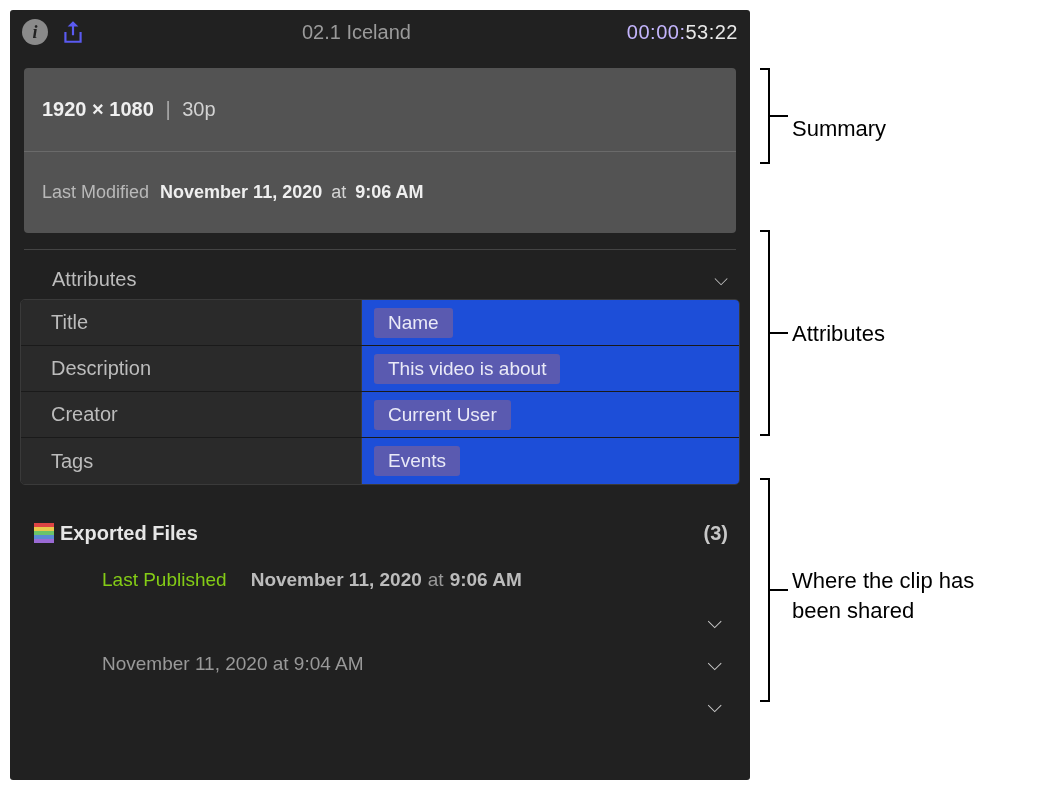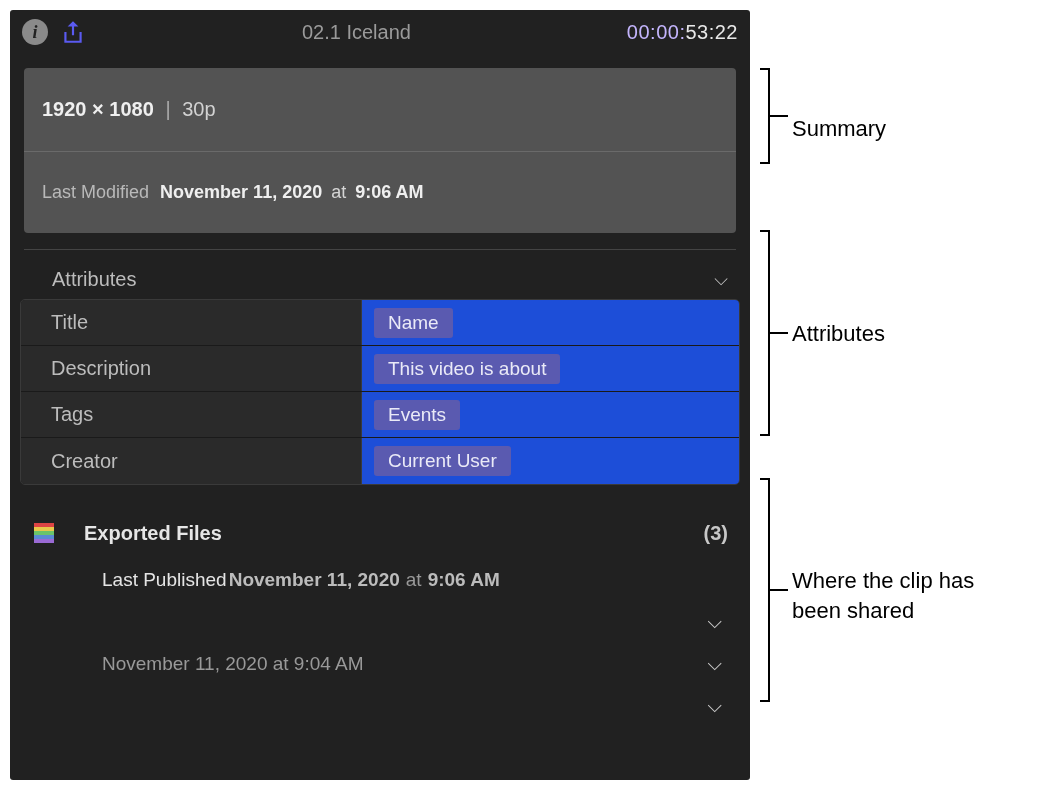--- a/index.html
+++ b/index.html
@@ -97,32 +97,32 @@
       background:#5a5ab0;color:#eaeaf7;
       padding:4px 14px;border-radius:3px;font-size:19px;
       cursor:text;
     }
 
     
     .exported{
       padding:36px 22px 0 22px;
     }
     .ex-head{
-      display:flex;align-items:center;gap:28px;
+      display:flex;align-items:center;gap:4px;
       font-size:20px;margin-bottom:14px;
       cursor:pointer;
     }
     .film-icon svg{width:24px;height:24px;display:block}
     .ex-title{font-weight:700;color:#e6e6e6}
     .ex-count{margin-left:auto;color:#c8c8c8;font-weight:600}
     .ex-sub, .ex-item{
       padding:10px 0 10px 70px;font-size:19px;color:#999;
       display:flex;align-items:center;
     }
-    .ex-sub .lbl{color:#e5e5e5;margin-right:2px}
+    .ex-sub .lbl{color:#84cc16;margin-right:24px}
     .ex-sub .b,.ex-item .b{color:#bcbcbc;font-weight:600}
     .ex-item{cursor:pointer}
     .ex-item .chev{margin-left:auto;padding-right:6px;color:#c8c8c8}
 
     
     .callout{
       position:absolute;font-size:22px;color:#000;
     }
     .bracket{
       position:absolute;border:2px solid #000;border-left:none;
@@ -185,29 +185,29 @@
           <span class="tag">Name</span>
         </div>
     </div>
     <div class="attr-row">
       <div class="attr-label">Description</div>
       <div class="attr-val">
           <span class="tag">This video is about</span>
         </div>
     </div>
     <div class="attr-row">
+      <div class="attr-label">Creator</div>
+      <div class="attr-val">
+          <span class="tag">Current User</span>
+        </div>
+    </div>
+    <div class="attr-row">
       <div class="attr-label">Tags</div>
       <div class="attr-val">
           <span class="tag">Events</span>
-        </div>
-    </div>
-    <div class="attr-row">
-      <div class="attr-label">Creator</div>
-      <div class="attr-val">
-          <span class="tag">Current User</span>
         </div>
     </div>
   </div>
 
   <div class="exported">
     <div class="ex-head">
       <span class="film-icon">
         <svg viewBox="0 0 24 24">
           <rect x="2" y="2" width="20" height="4" fill="#d44"></rect>
           <rect x="2" y="6" width="20" height="4" fill="#e8c84a"></rect>

